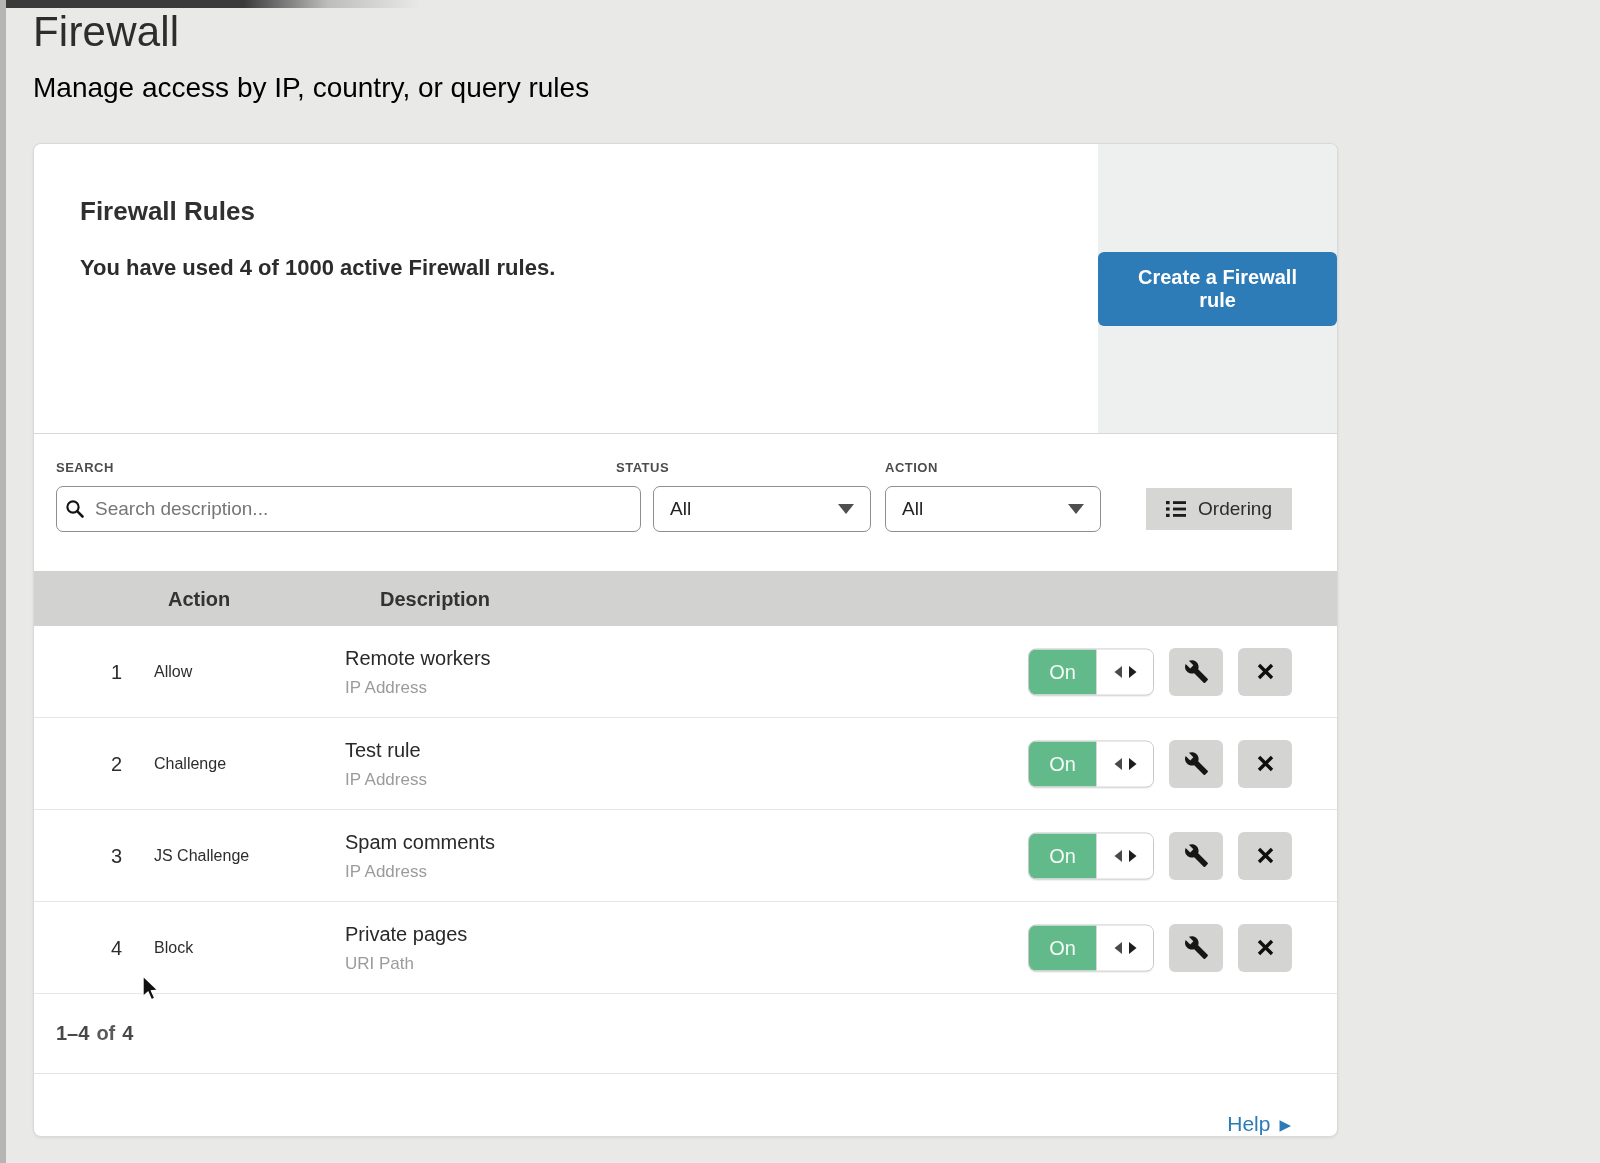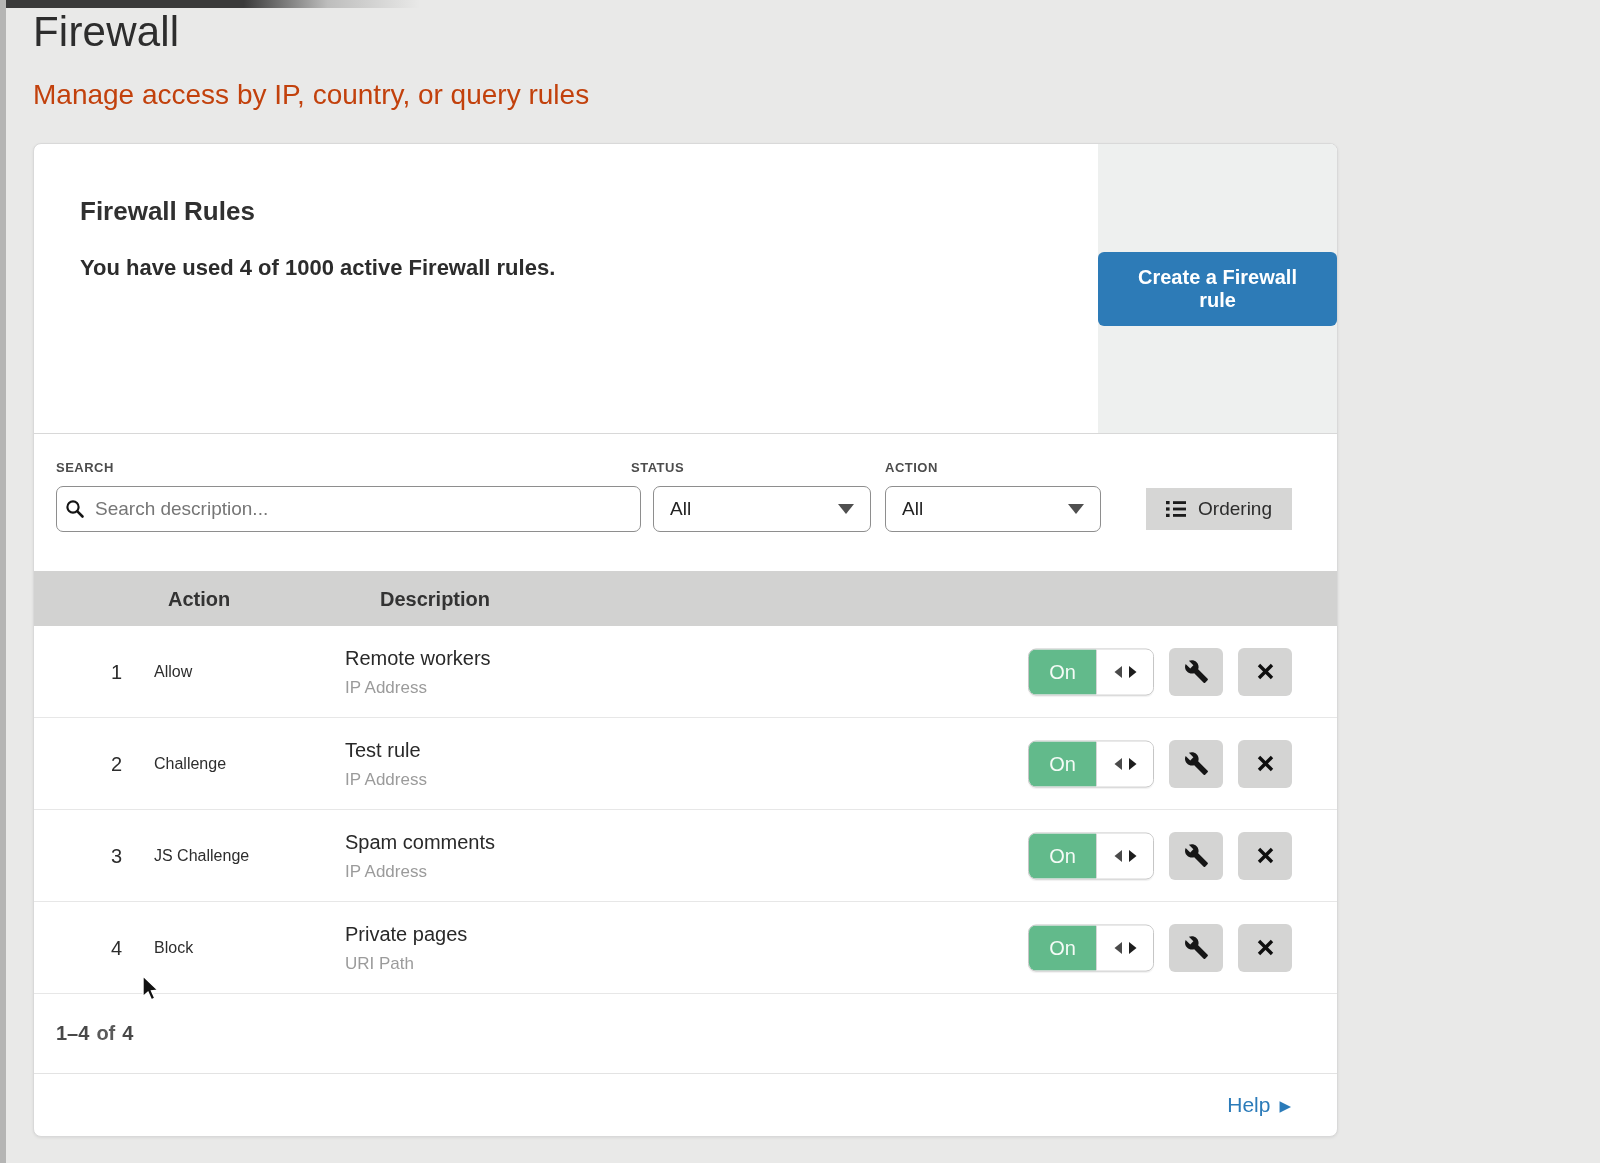--- a/index.html
+++ b/index.html
@@ -12,21 +12,21 @@
     color:#2f2f2f;
   }
   
   .top-strip { position:absolute; top:0; left:0; width:420px; height:8px;
     background:linear-gradient(to right,#3a3a3a 0%,#3a3a3a 58%,rgba(58,58,58,.25) 78%,rgba(58,58,58,0) 100%); }
   .left-strip { position:absolute; top:0; left:0; width:6px; height:100%; background:#b5b5b4; }
 
   
   .page-header { position:absolute; left:33px; top:8px; }
   .page-title { font-size:42px; font-weight:500; color:#2d2d2d; letter-spacing:.2px; }
-  .page-subtitle { margin-top:23px; font-size:28px; font-weight:400; color:#c2410c; }
+  .page-subtitle { margin-top:16px; font-size:28px; font-weight:400; color:#000000; }
 
   
   .card { position:absolute; left:33px; top:143px; width:1305px; height:994px;
     background:#ffffff; border:1px solid #d9d9d9; border-radius:8px;
     box-shadow:0 1px 3px rgba(0,0,0,.07); }
 
   
   .intro { display:flex; height:290px; border-bottom:1px solid #d8d8d8; }
   .intro-left { width:1064px; padding:52px 60px 0 46px; }
   .intro-heading { font-size:26px; font-weight:700; color:#303030; margin-bottom:28px; }
@@ -34,21 +34,21 @@
   .intro-usage { font-size:22px; font-weight:700; color:#2c2c2c; }
   .intro-right { flex:1; background:#eef0ef; border-radius:0 7px 0 0;
     display:flex; align-items:center; justify-content:center; }
   .create-btn { background:#2d7bb7; color:#ffffff; font-family:inherit; font-size:20px; font-weight:700;
     border:none; border-radius:6px; padding:14px 25px; cursor:pointer; }
 
   
   .filters { position:relative; height:137px; background:#fff; }
   .filter-label { position:absolute; top:26px; font-size:13px; font-weight:700;
     color:#4c4c4c; letter-spacing:.5px; }
-  .lbl-search { left:22px; } .lbl-status { left:597px; } .lbl-action { left:851px; }
+  .lbl-search { left:22px; } .lbl-status { left:582px; } .lbl-action { left:851px; }
   .search-box { position:absolute; left:22px; top:52px; width:585px; height:46px;
     border:1px solid #8e8e8e; border-radius:7px; background:#fff;
     display:flex; align-items:center; padding:0 8px; }
   .search-box svg { flex:0 0 auto; margin-right:10px; }
   .search-input { border:none; outline:none; flex:1; font-family:inherit; font-size:19px; color:#333; background:transparent; }
   .search-input::placeholder { color:#767676; }
   .select-box { position:absolute; top:52px; height:46px; border:1px solid #8e8e8e; border-radius:7px;
     background:#fff; display:flex; align-items:center; padding:8px 16px; cursor:pointer; }
   .select-status { left:619px; width:218px; }
   .select-action { left:851px; width:216px; }
@@ -87,21 +87,21 @@
     background:#d4d4d3; border:none; border-radius:6px; cursor:pointer;
     display:flex; align-items:center; justify-content:center; }
   .wrench-btn { right:114px; }
   .close-btn { right:45px; }
 
   
   .pagination { height:80px; display:flex; align-items:center; padding-left:22px;
     border-bottom:1px solid #e3e3e3; font-size:20px; color:#5a5a5a; }
   .pg-bold { font-weight:700; color:#484848; }
   .pg-of { margin:0 7px; font-weight:700; }
-  .help-row { height:62px; display:flex; align-items:center; justify-content:flex-end; padding-right:46px; }
+  .help-row { height:62px; display:flex; align-items:flex-end; justify-content:flex-end; padding-right:46px; }
   .help-link { display:flex; align-items:center; gap:9px; font-size:21px; color:#2b7bb9;
     text-decoration:none; cursor:pointer; }
   .help-arrow { font-size:15px; line-height:1; }
 
   .cursor { position:absolute; left:141px; top:975px; pointer-events:none; }
 </style>
 </head>
 <body>
 
 <div class="top-strip"></div>

